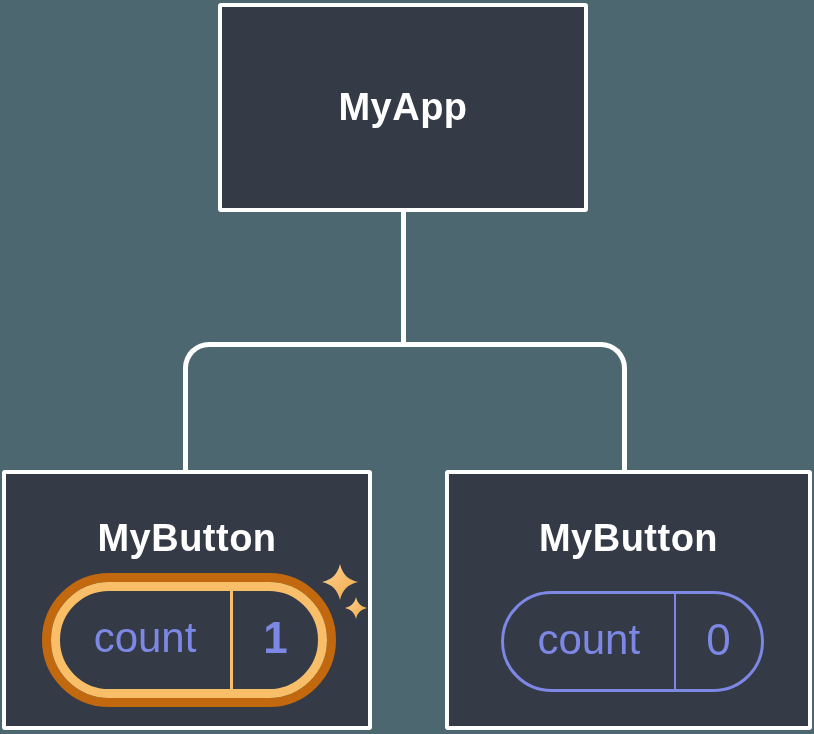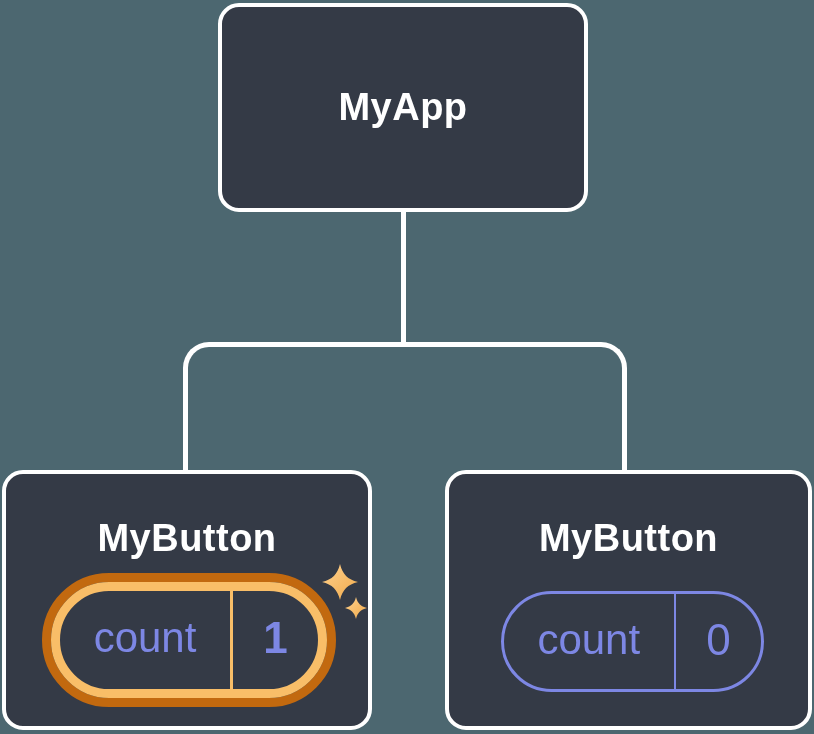--- a/index.html
+++ b/index.html
@@ -11,21 +11,21 @@
     width: 814px;
     height: 734px;
     background: #4C6770;
   }
 
   
   .card {
     position: absolute;
     background: #343A46;
     border: 4px solid #FFFFFF;
-    border-radius: 21px;
+    border-radius: 3px;
   }
   .card.root {
     left: 218px; top: 3px;
     width: 370px; height: 209px;
     display: flex; align-items: center; justify-content: center;
   }
   .card.child-left  { left: 2px;   top: 470px; width: 370px; height: 260px; }
   .card.child-right { left: 445px; top: 470px; width: 367px; height: 260px; }
 
   .node-title {

